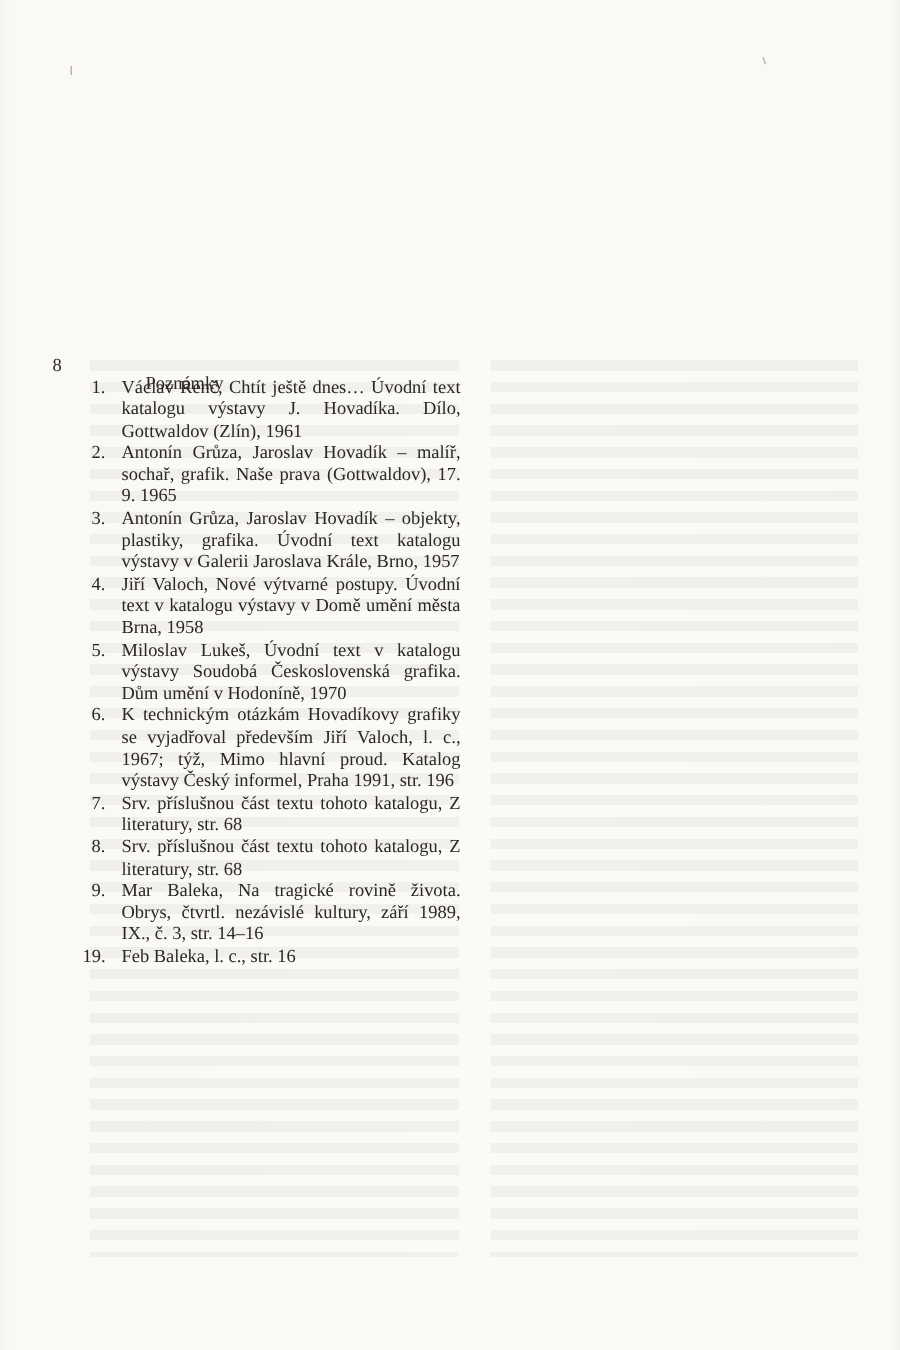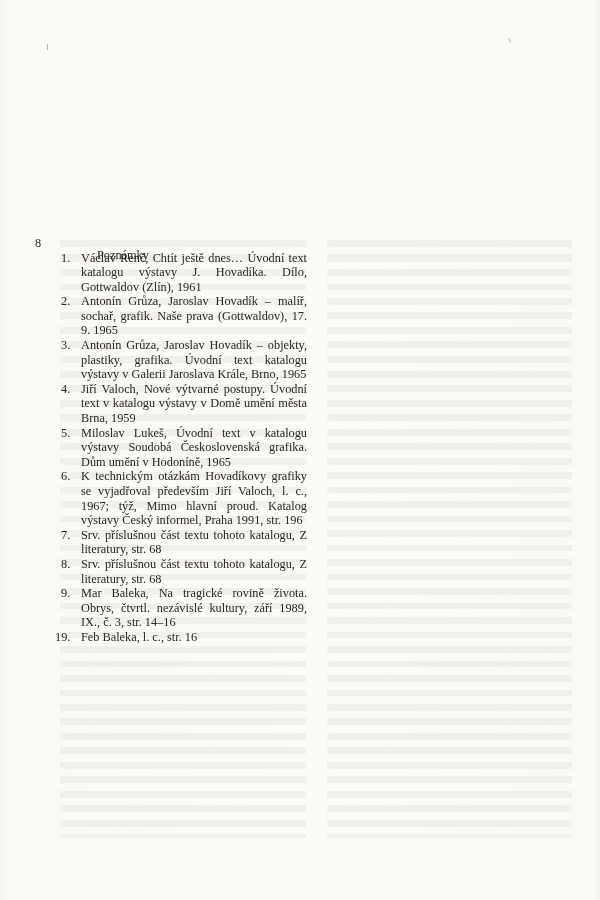--- a/index.html
+++ b/index.html
@@ -117,29 +117,29 @@
     <li class="note">
       <span class="num">1.</span>
       <span class="txt">Václav Renč, Chtít ještě dnes… Úvodní text katalogu výstavy J. Hovadíka. Dílo, Gottwaldov (Zlín), 1961</span>
     </li>
     <li class="note">
       <span class="num">2.</span>
       <span class="txt">Antonín Grůza, Jaroslav Hovadík – malíř, sochař, grafik. Naše prava (Gottwaldov), 17. 9. 1965</span>
     </li>
     <li class="note">
       <span class="num">3.</span>
-      <span class="txt">Antonín Grůza, Jaroslav Hovadík – objekty, plastiky, grafika. Úvodní text katalogu výstavy v Galerii Jaroslava Krále, Brno, 1965</span>
+      <span class="txt">Antonín Grůza, Jaroslav Hovadík – objekty, plastiky, grafika. Úvodní text katalogu výstavy v Galerii Jaroslava Krále, Brno, 1957</span>
     </li>
     <li class="note">
       <span class="num">4.</span>
-      <span class="txt">Jiří Valoch, Nové výtvarné postupy. Úvodní text v katalogu výstavy v Domě umění města Brna, 1959</span>
+      <span class="txt">Jiří Valoch, Nové výtvarné postupy. Úvodní text v katalogu výstavy v Domě umění města Brna, 1958</span>
     </li>
     <li class="note">
       <span class="num">5.</span>
-      <span class="txt">Miloslav Lukeš, Úvodní text v katalogu výstavy Soudobá Československá grafika. Dům umění v Hodoníně, 1965</span>
+      <span class="txt">Miloslav Lukeš, Úvodní text v katalogu výstavy Soudobá Československá grafika. Dům umění v Hodoníně, 1970</span>
     </li>
     <li class="note">
       <span class="num">6.</span>
       <span class="txt">K technickým otázkám Hovadíkovy grafiky se vyjadřoval především Jiří Valoch, l. c., 1967; týž, Mimo hlavní proud. Katalog výstavy Český informel, Praha 1991, str. 196</span>
     </li>
     <li class="note">
       <span class="num">7.</span>
       <span class="txt">Srv. příslušnou část textu tohoto katalogu, Z literatury, str. 68</span>
     </li>
     <li class="note">

